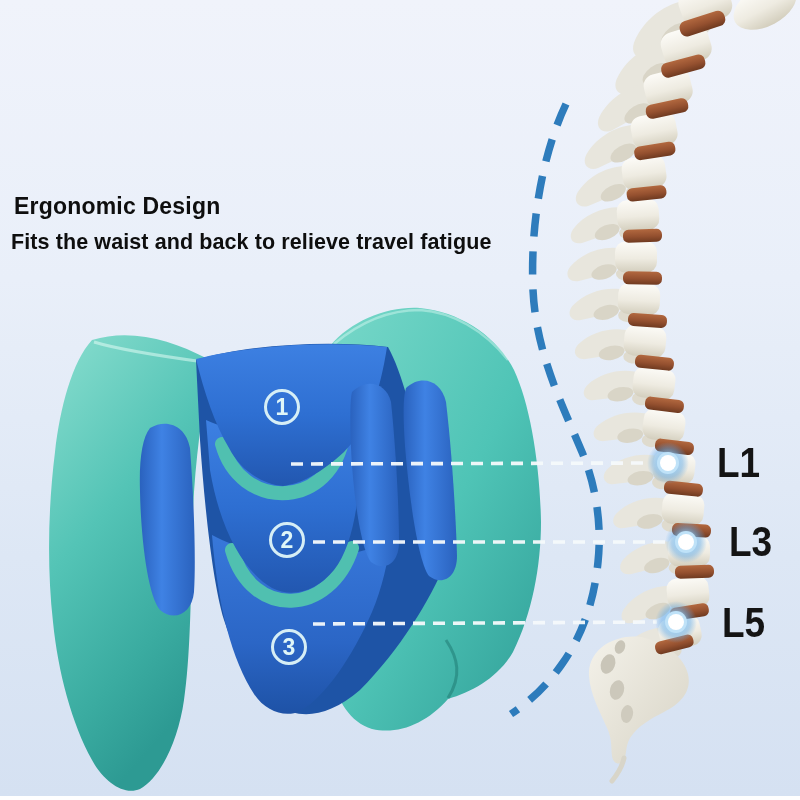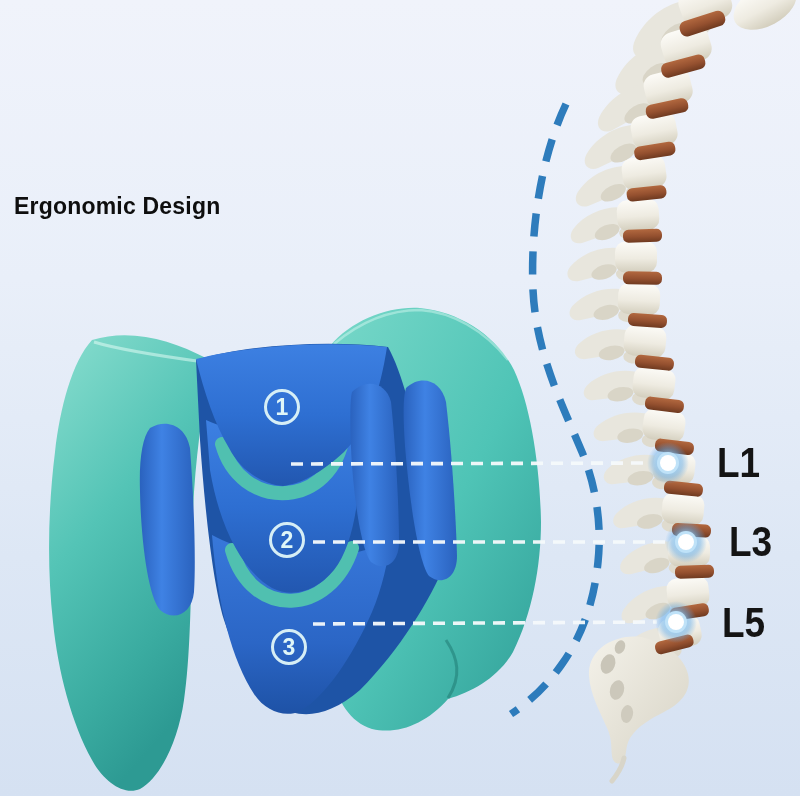--- a/index.html
+++ b/index.html
@@ -256,20 +256,21 @@
       <circle cx="686" cy="542" r="8" fill="#ffffff"></circle>
     </g>
     <g>
       <circle cx="676" cy="622" r="21" fill="url(#glowG)"></circle>
       <circle cx="676" cy="622" r="11" fill="#bfe2f8"></circle>
       <circle cx="676" cy="622" r="8" fill="#ffffff"></circle>
     </g>
   </svg>
 
   <div class="title">Ergonomic Design</div>
+  <div class="subtitle">Fits the waist and back to relieve travel fatigue</div>
 
   <div class="marker m1">
     <span>1</span>
   </div>
   <div class="marker m2">
     <span>2</span>
   </div>
   <div class="marker m3">
     <span>3</span>
   </div>

